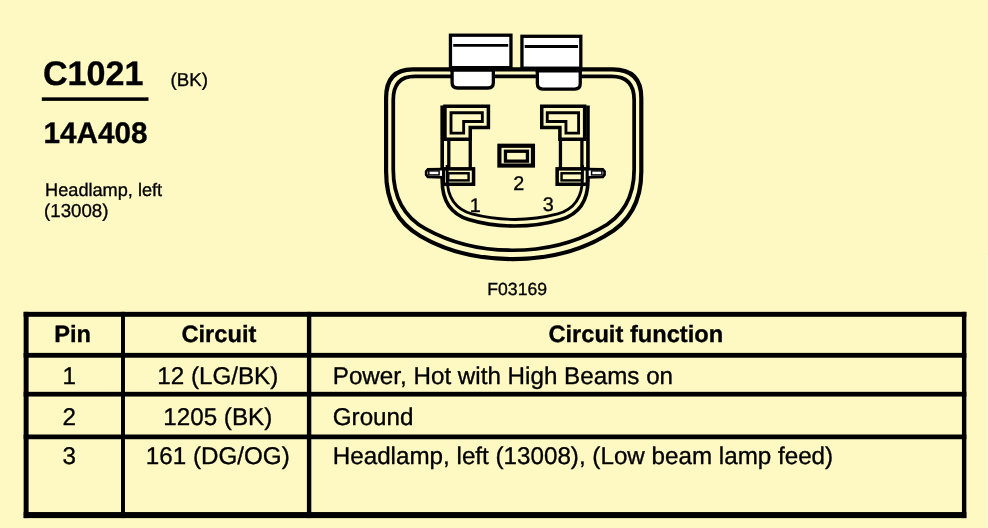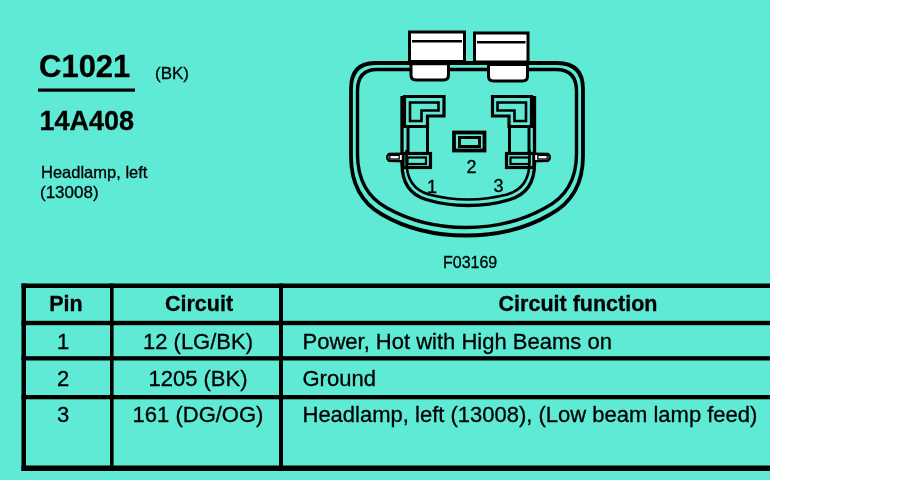--- a/index.html
+++ b/index.html
@@ -1,16 +1,16 @@
 <!DOCTYPE html>
 <html><head>
 <meta charset="utf-8">
 <style>
   html,body{margin:0;padding:0;background:#ffffff;}
-  #page{position:relative;width:770px;height:480px;background:#5eead4;overflow:hidden;}
+  #page{position:relative;width:898px;height:480px;background:#fef9c3;overflow:hidden;}
   svg text{font-family:"Liberation Sans", sans-serif;fill:#000;stroke:#000;stroke-width:0.3;}
 </style>
 </head>
 <body>
 <div id="page">
 <svg width="898" height="480" viewBox="0 0 898 480">
 
   <text x="39" y="77" font-size="31" font-weight="bold">C1021</text>
   <rect x="38" y="88.5" width="97" height="3.2"></rect>
   <text x="155" y="78.5" font-size="17">(BK)</text>

